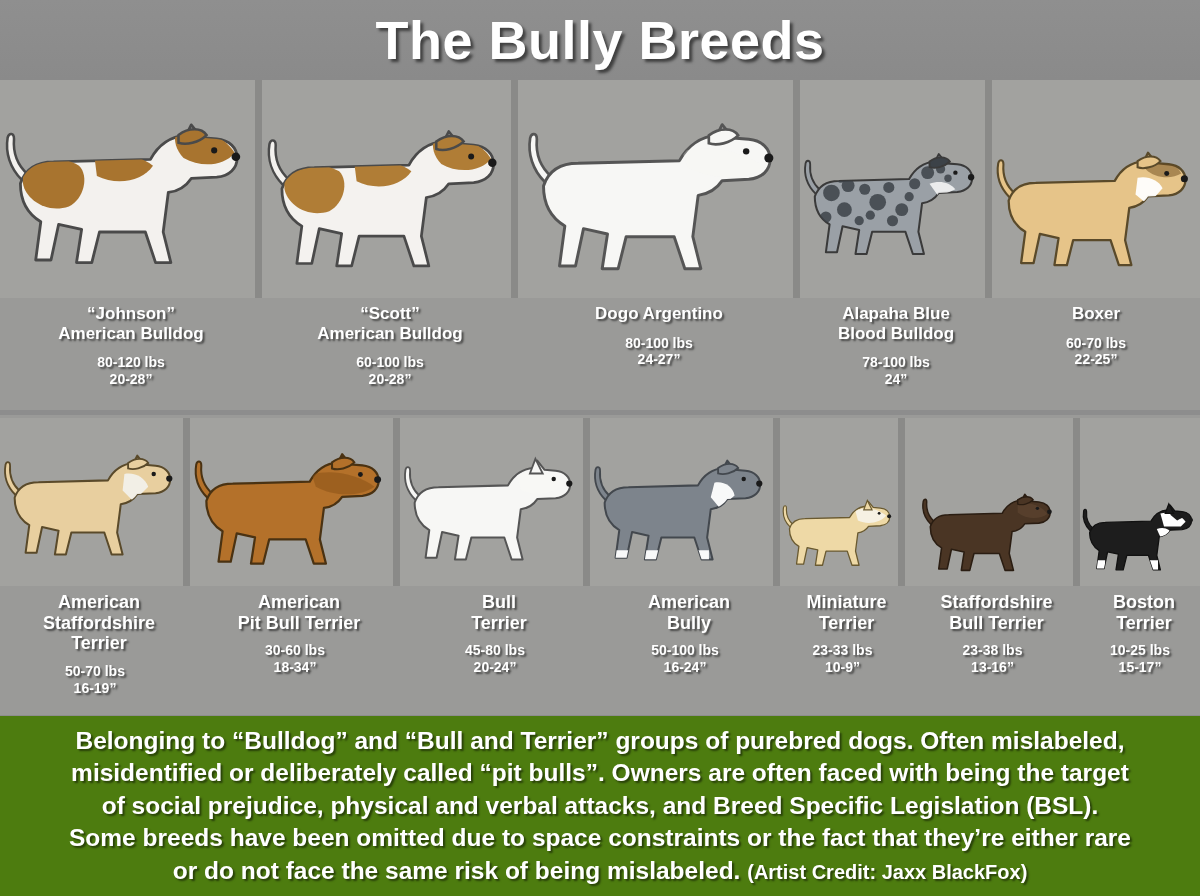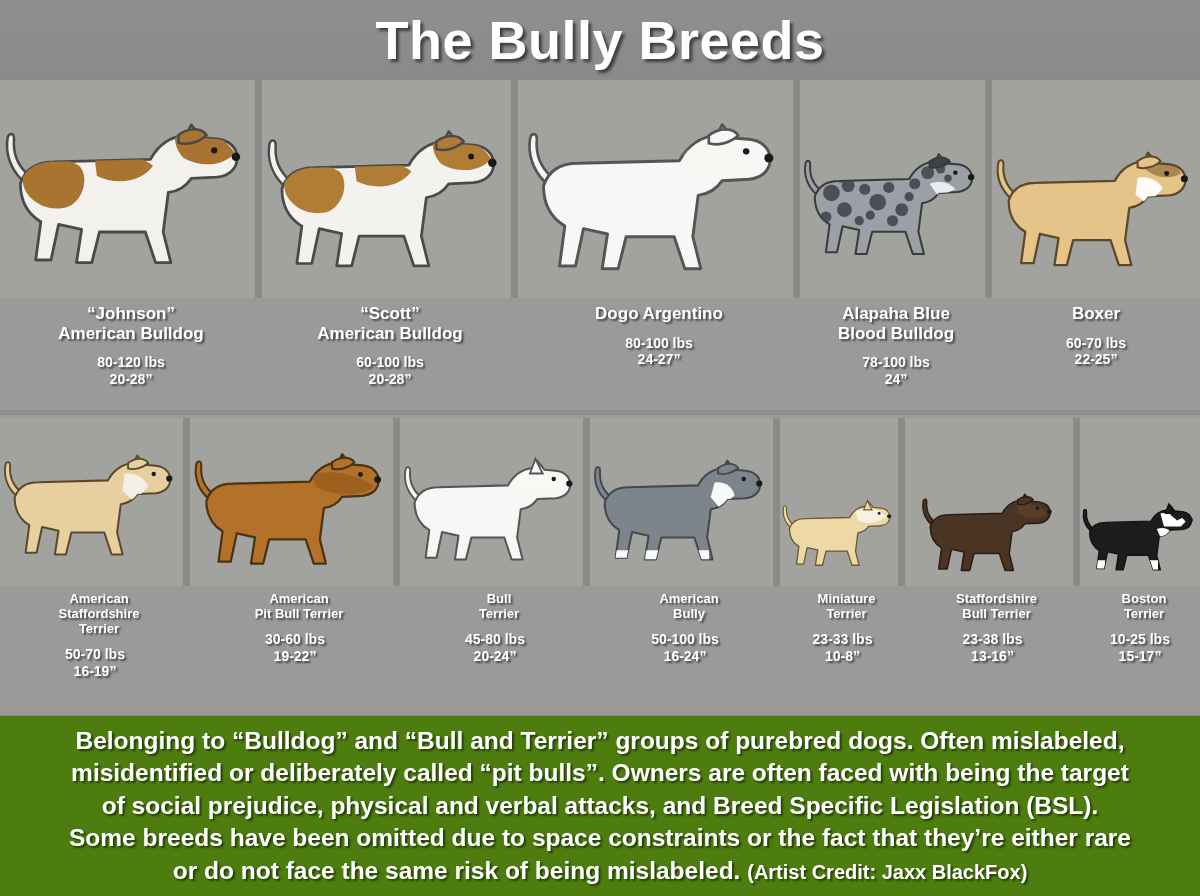--- a/index.html
+++ b/index.html
@@ -95,21 +95,21 @@
     line-height: 1.15;
     white-space: pre-line;
   }
   .cap-stats {
     font-size: 14px;
     font-weight: bold;
     line-height: 1.2;
     margin-top: 11px;
     white-space: pre-line;
   }
-  #row2-captions .cap-name { font-size: 13px; padding-left: 8px; }
+  #row2-captions .cap-name { font-size: 18px; padding-left: 8px; }
   #row2-captions .cap-stats { margin-top: 9px; }
 
   
   .footer {
     position: absolute;
     left: 0;
     top: 716px;
     width: 1200px;
     height: 180px;
     background: #4d7c0f;
@@ -409,36 +409,36 @@
   <div class="captions" id="row2-captions">
       <div class="caption" style="flex: 0 0 190px;">
         <div class="cap-name">American
 Staffordshire
 Terrier</div>
         <div class="cap-stats"><div>50-70 lbs</div><div>16-19”</div></div>
       </div>
       <div class="caption" style="flex: 0 0 210px;">
         <div class="cap-name">American
 Pit Bull Terrier</div>
-        <div class="cap-stats"><div>30-60 lbs</div><div>19-22”</div></div>
+        <div class="cap-stats"><div>30-60 lbs</div><div>18-34”</div></div>
       </div>
       <div class="caption" style="flex: 0 0 190px;">
         <div class="cap-name">Bull
 Terrier</div>
         <div class="cap-stats"><div>45-80 lbs</div><div>20-24”</div></div>
       </div>
       <div class="caption" style="flex: 0 0 190px;">
         <div class="cap-name">American
 Bully</div>
         <div class="cap-stats"><div>50-100 lbs</div><div>16-24”</div></div>
       </div>
       <div class="caption" style="flex: 0 0 125px;">
         <div class="cap-name">Miniature
 Terrier</div>
-        <div class="cap-stats"><div>23-33 lbs</div><div>10-8”</div></div>
+        <div class="cap-stats"><div>23-33 lbs</div><div>10-9”</div></div>
       </div>
       <div class="caption" style="flex: 0 0 175px;">
         <div class="cap-name">Staffordshire
 Bull Terrier</div>
         <div class="cap-stats"><div>23-38 lbs</div><div>13-16”</div></div>
       </div>
       <div class="caption" style="flex: 0 0 120px;">
         <div class="cap-name">Boston
 Terrier</div>
         <div class="cap-stats"><div>10-25 lbs</div><div>15-17”</div></div>

